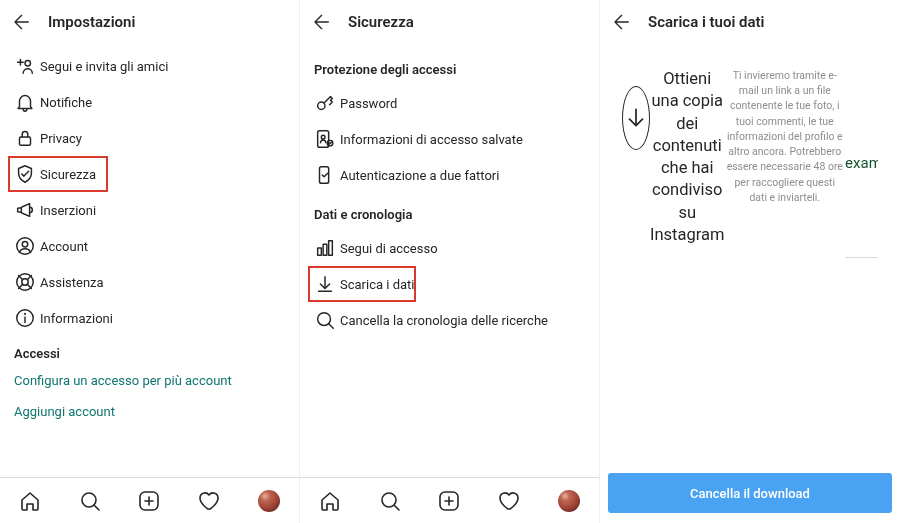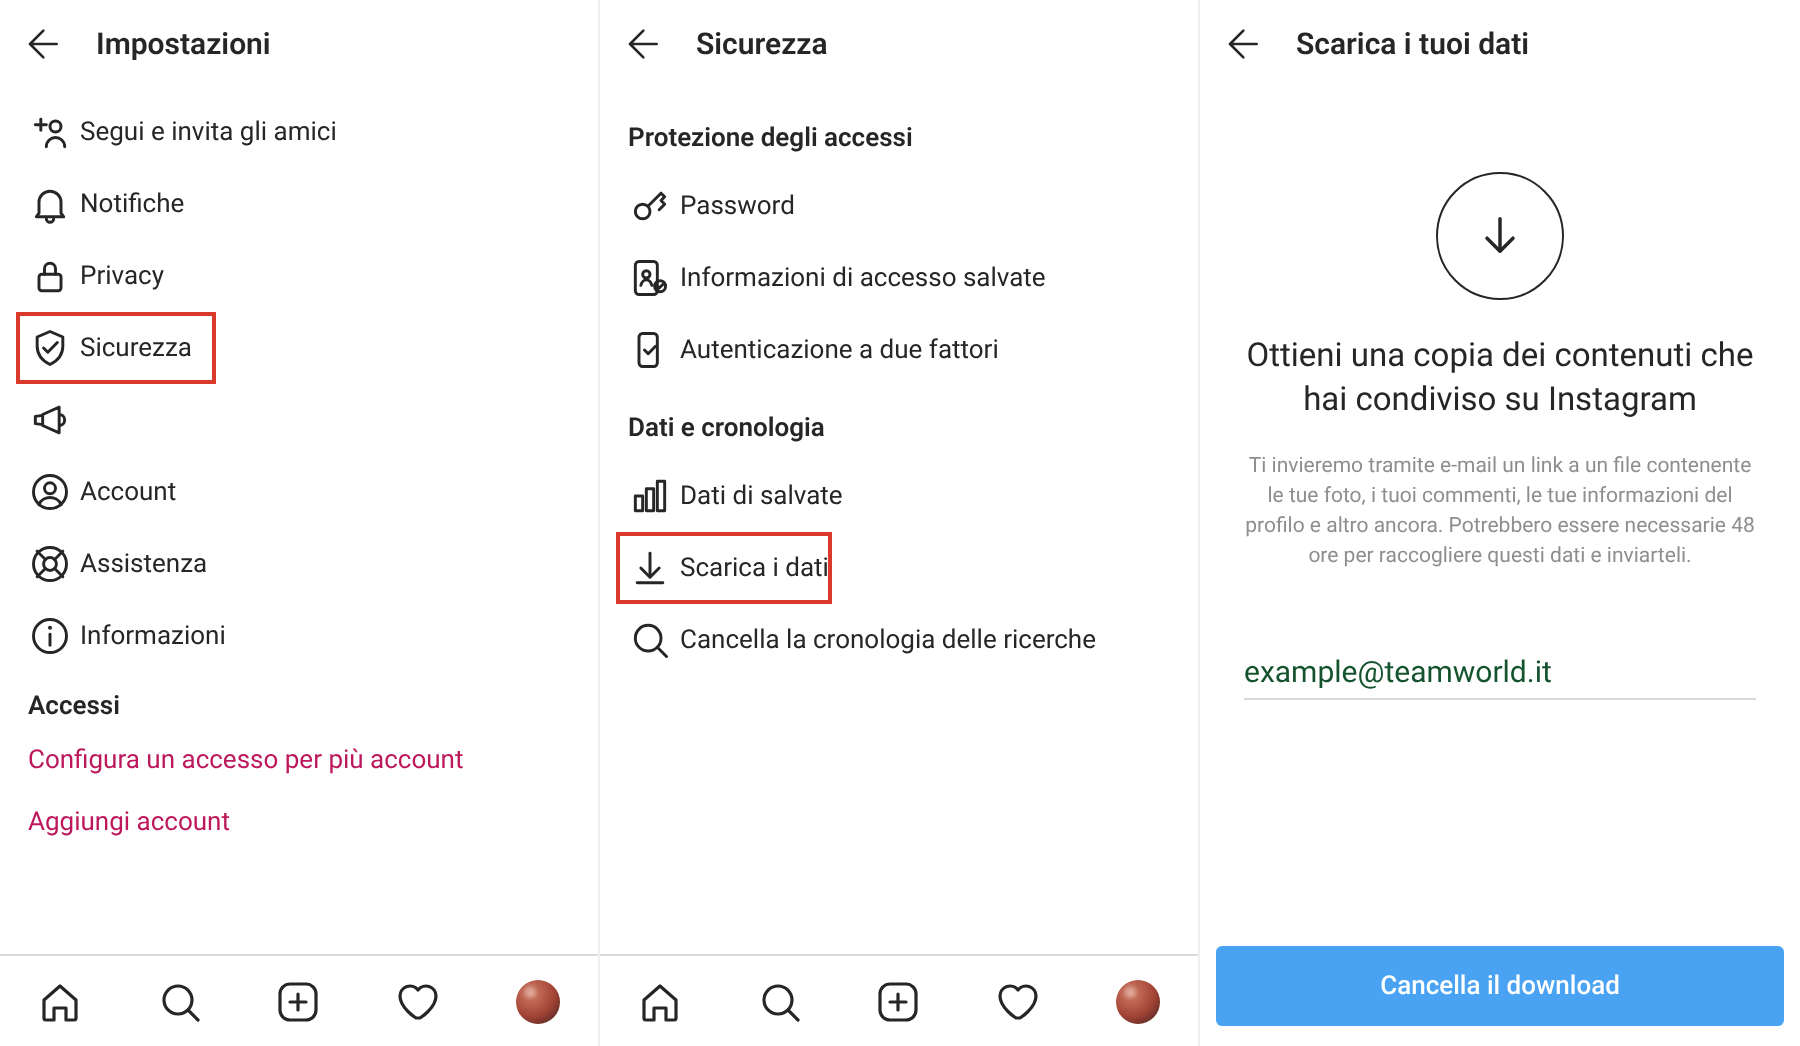--- a/index.html
+++ b/index.html
@@ -8,27 +8,27 @@
   .screen{width:300px;height:523px;position:relative;display:flex;flex-direction:column;border-right:1px solid #efefef}
   .screen:last-child{border-right:none}
   .header{display:flex;align-items:center;height:44px;padding:0 10px;gap:18px}
   .header .title{font-size:15px;font-weight:600}
   .content{flex:1;overflow:hidden;padding:4px 0 0 0}
   .row{display:flex;align-items:center;height:36px;padding:0 14px;gap:4px;font-size:13px}
   .row .icon{width:22px;height:22px;display:flex;align-items:center;justify-content:center;flex:0 0 22px}
   .row .label{flex:1}
   .section-title{font-size:13px;font-weight:600;padding:14px 14px 8px 14px}
   .subhead{font-size:13px;font-weight:600;padding:10px 14px 4px 14px}
-  .link{color:#be185d;font-size:13px;padding:8px 14px}
+  .link{color:#0f766e;font-size:13px;padding:8px 14px}
   .bottom-nav{height:46px;border-top:1px solid #dbdbdb;display:flex;align-items:center;justify-content:space-around;background:#fff}
   .nav-btn{width:26px;height:26px;display:flex;align-items:center;justify-content:center}
   .avatar{width:22px;height:22px;border-radius:50%;background:radial-gradient(circle at 35% 30%,#d17a62 0%,#a24336 55%,#3a1f1d 100%);position:relative}
   .avatar::after{content:"";position:absolute;left:4px;top:3px;width:6px;height:6px;border-radius:50%;background:rgba(255,255,255,.35);filter:blur(1px)}
   
-  .dl-wrap{padding:20px 22px 0 22px;text-align:center;display:flex;flex-direction:column;align-items:center}
+  .dl-wrap{padding:20px 22px 0 22px;text-align:center;display:flex;flex-direction:row;}
   .dl-circle{width:64px;height:64px;border:1.5px solid #262626;border-radius:50%;display:flex;align-items:center;justify-content:center;margin:18px 0 18px 0}
   .dl-title{font-size:16.5px;font-weight:400;line-height:1.35;margin-bottom:12px;color:#262626}
   .dl-desc{font-size:10.5px;color:#8e8e8e;line-height:1.45;margin-bottom:38px}
   .dl-email{width:100%;border:none;border-bottom:1px solid #dbdbdb;font-size:15px;color:#14532d;padding:4px 0;outline:none;text-align:left;background:transparent}
   .dl-btn{position:absolute;left:8px;right:8px;bottom:10px;height:40px;background:#4aa3f2;color:#fff;font-size:13px;font-weight:500;border:none;border-radius:3px;display:flex;align-items:center;justify-content:center}
   svg{display:block}
   .stroke{stroke:#262626;stroke-width:1.6;fill:none;stroke-linecap:round;stroke-linejoin:round}
   .hi1{width:100px}
   .hi2{width:108px}
 </style>
@@ -89,20 +89,21 @@
         </span>
         <span class="label">Sicurezza</span>
       </div>
 
       <div class="row">
         <span class="icon">
           <svg width="22" height="22" viewBox="0 0 24 24">
               <path class="stroke" d="M4 10v4l4 .5V9.5L4 10zM8 9l9-4v14l-9-4M17 9a3 3 0 010 6"></path>
             </svg>
         </span>
+        <span class="label">Inserzioni</span>
       </div>
 
 
       <div class="row">
         <span class="icon">
           <svg width="22" height="22" viewBox="0 0 24 24">
               <circle class="stroke" cx="12" cy="12" r="9"></circle>
               <circle class="stroke" cx="12" cy="10" r="3"></circle>
               <path class="stroke" d="M6 19c1-3 4-4 6-4s5 1 6 4"></path>
             </svg>
@@ -218,21 +219,21 @@
       <div class="section-title">Dati e cronologia</div>
 
       <div class="row">
         <span class="icon">
           <svg width="22" height="22" viewBox="0 0 24 24">
               <rect class="stroke" x="4" y="12" width="4" height="8"></rect>
               <rect class="stroke" x="10" y="8" width="4" height="12"></rect>
               <rect class="stroke" x="16" y="4" width="4" height="16"></rect>
             </svg>
         </span>
-        <span class="label">Dati di salvate</span>
+        <span class="label">Segui di accesso</span>
       </div>
 
       <div class="row" style="position:relative">
         <span style="position:absolute;top:0;left:8px;height:100%;border:2px solid #d93a2b;pointer-events:none" class="hi2"></span>
         <span class="icon">
           <svg width="22" height="22" viewBox="0 0 24 24">
               <line class="stroke" x1="12" y1="4" x2="12" y2="16"></line>
               <path class="stroke" d="M7 12l5 5 5-5"></path>
               <line class="stroke" x1="5" y1="20" x2="19" y2="20"></line>
             </svg>

